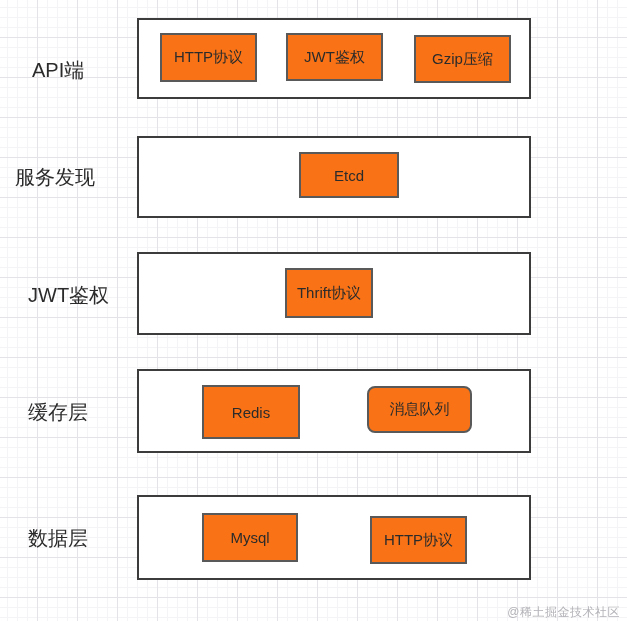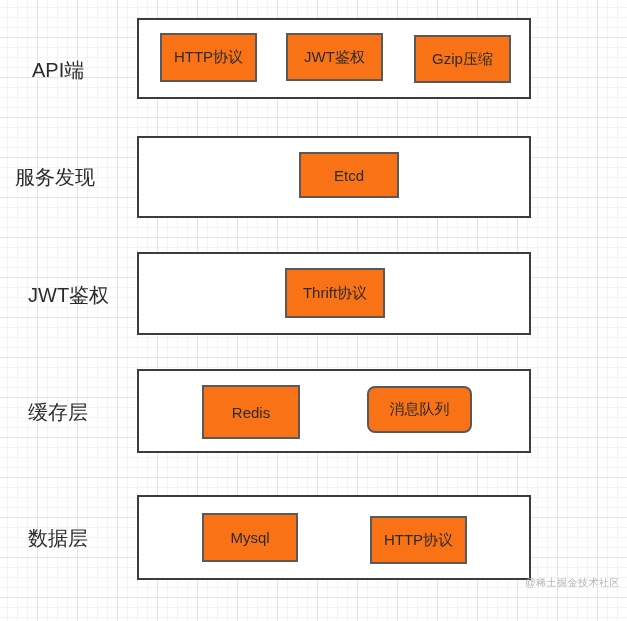--- a/index.html
+++ b/index.html
@@ -58,31 +58,31 @@
   .box-discovery { left: 137px; top: 136px; width: 394px; height: 82px; }
   .box-rpc       { left: 137px; top: 252px; width: 394px; height: 83px; }
   .box-cache     { left: 137px; top: 369px; width: 394px; height: 84px; }
   .box-data      { left: 137px; top: 495px; width: 394px; height: 85px; text-align: center; }
 
   
   .node-http   { left: 21px;  top: 13px; width: 97px;  height: 49px; }
   .node-jwt    { left: 147px; top: 13px; width: 97px;  height: 48px; }
   .node-gzip   { left: 275px; top: 15px; width: 97px;  height: 48px; }
   .node-etcd   { left: 160px; top: 14px; width: 100px; height: 46px; }
-  .node-thrift { left: 146px; top: 14px; width: 100px; height: 50px; }
+  .node-thrift { left: 146px; top: 14px; width: 88px; height: 50px; }
   .node-redis  { left: 63px;  top: 14px; width: 98px;  height: 54px; }
   .node-mq     { left: 228px; top: 15px; width: 105px; height: 47px; border-radius: 8px; }
   .node-mysql  { left: 63px;  top: 16px; width: 96px;  height: 49px; }
   .node-cos    { left: 231px; top: 19px; width: 97px;  height: 48px; }
 
   .watermark {
     position: absolute;
     right: 7px;
-    top: 574px;
-    font-size: 10px;
+    top: 604px;
+    font-size: 12px;
     line-height: 17px;
     color: #b3b3b8;
     letter-spacing: 0.5px;
   }
 </style>
 </head>
 <body>
 
 <div id="canvas">
 

